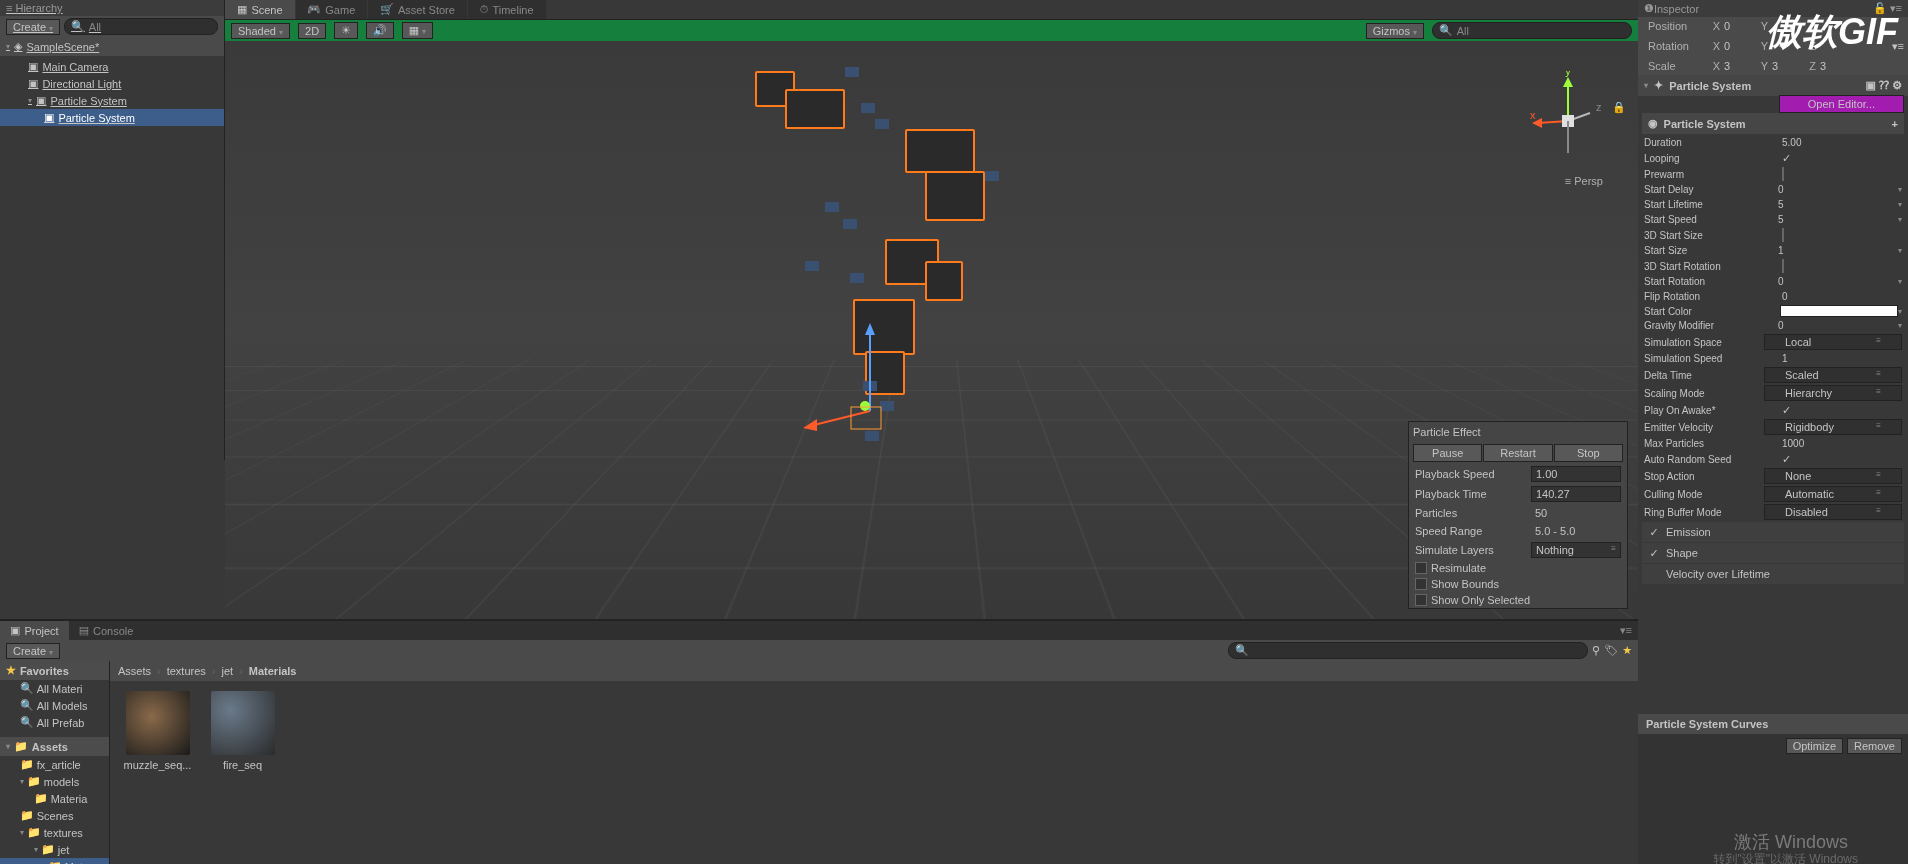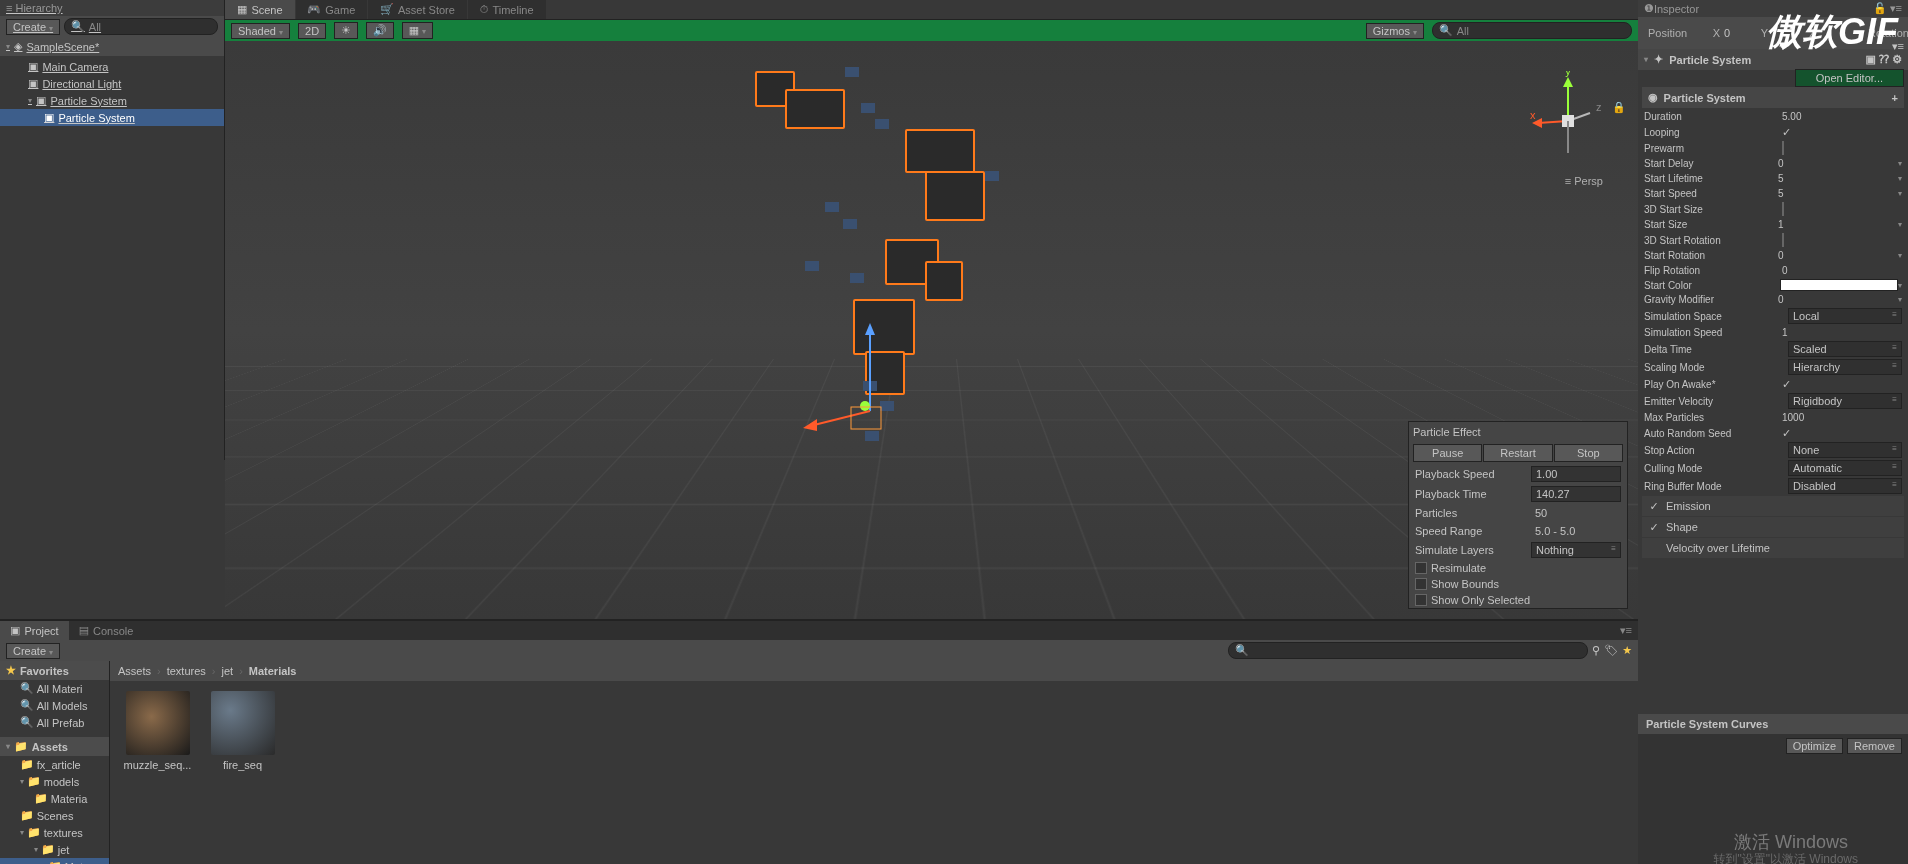--- a/index.html
+++ b/index.html
@@ -67,27 +67,27 @@
 .thumb-img.muzzle { background: radial-gradient(circle at 40% 40%, #8a6a4a, #1a1a1a); }
 
 
 .inspector { flex: 1; overflow-y: auto; background: #383838; }
 .insp-toolbar { background: #4a4a4a; padding: 3px 6px; display: flex; gap: 6px; align-items: center; color: #b0b0b0; }
 .transform-row { display: flex; padding: 1px 6px; align-items: center; gap: 4px; }
 .tr-label { width: 58px; }
 .tr-axis { width: 10px; text-align: right; }
 .tr-val { width: 30px; color: #c4c4c4; }
 .component-header { background: #464646; padding: 4px 6px; display: flex; align-items: center; gap: 6px; font-weight: bold; }
-.open-editor-btn { margin-left: auto; background: #14532d; border: 1px solid #222; padding: 2px 20px; cursor: pointer; color: #c4c4c4; text-align: center; }
+.open-editor-btn { margin-left: auto; background: #a21caf; border: 1px solid #222; padding: 2px 28px; cursor: pointer; color: #c4c4c4; text-align: center; }
 .ps-module { background: #3f3f3f; padding: 4px 6px; margin: 1px 4px; display: flex; align-items: center; gap: 6px; cursor: pointer; }
 .ps-module.main { background: #464646; font-weight: bold; }
 .prop-row { display: flex; padding: 1px 6px; align-items: center; }
 .prop-label { flex: 1; font-size: 10px; }
 .prop-val { width: 122px; padding: 1px 2px; font-size: 10px; }
-.prop-dropdown { width: 114px; background: #303030; border: 1px solid #222; padding: 1px 4px; font-size: 10px; display: flex; justify-content: space-between; }
+.prop-dropdown { width: 138px; background: #303030; border: 1px solid #222; padding: 1px 20px; font-size: 10px; display: flex; justify-content: space-between; }
 .color-swatch { width: 118px; height: 12px; background: #fff; border: 1px solid #222; }
 .check-on { width: 12px; height: 12px; color: #c4c4c4; text-align: center; line-height: 12px; }
 .curves-header { padding: 4px 8px; background: #4a4a4a; font-weight: bold; }
 .curves-body { height: 130px; background: #333; position: relative; }
 .curves-buttons { position: absolute; top: 4px; right: 6px; display: flex; gap: 4px; }
 .watermark-gif { position: absolute; top: 8px; right: 10px; font-size: 36px; font-weight: bold; font-style: italic; color: #fff; z-index: 100; pointer-events: none; }
 .watermark-win { position: absolute; bottom: 10px; right: 60px; color: #7a7a7a; font-size: 18px; z-index: 99; pointer-events: none; }
 .watermark-win2 { position: absolute; bottom: -4px; right: 50px; color: #6a6a6a; font-size: 12px; z-index: 99; pointer-events: none; }
 .lock-icon { margin-left: auto; }
 .star { color: #f5c84c; }
@@ -355,21 +355,21 @@
             </div>
           </div>
         </div>
       </div>
     </div>
   </div>
 
   <div class="right-col">
     <div class="inspector">
       <div class="panel-header">❶ <span>Inspector</span><span class="lock-icon">🔓 ▾≡</span></div>
-      <div class="insp-toolbar" style="flex-direction:row;align-items:stretch;padding:9px 4px">
+      <div class="insp-toolbar" style="flex-direction:column;align-items:stretch;padding:2px 4px">
         <div class="transform-row">
             <span class="tr-label">Position</span>
             <span class="tr-axis">X</span>
             <span class="tr-val">0</span>
             <span class="tr-axis">Y</span>
             <span class="tr-val"></span>
             <span class="tr-axis">Z</span>
             <span class="tr-val"></span>
           </div>
         <div class="transform-row">

